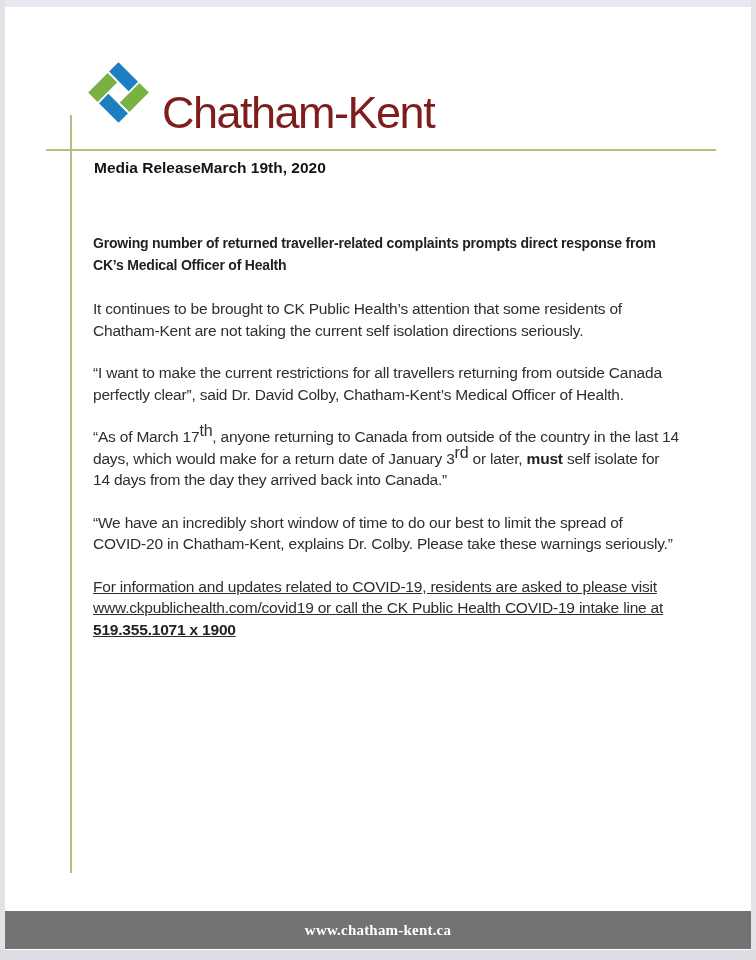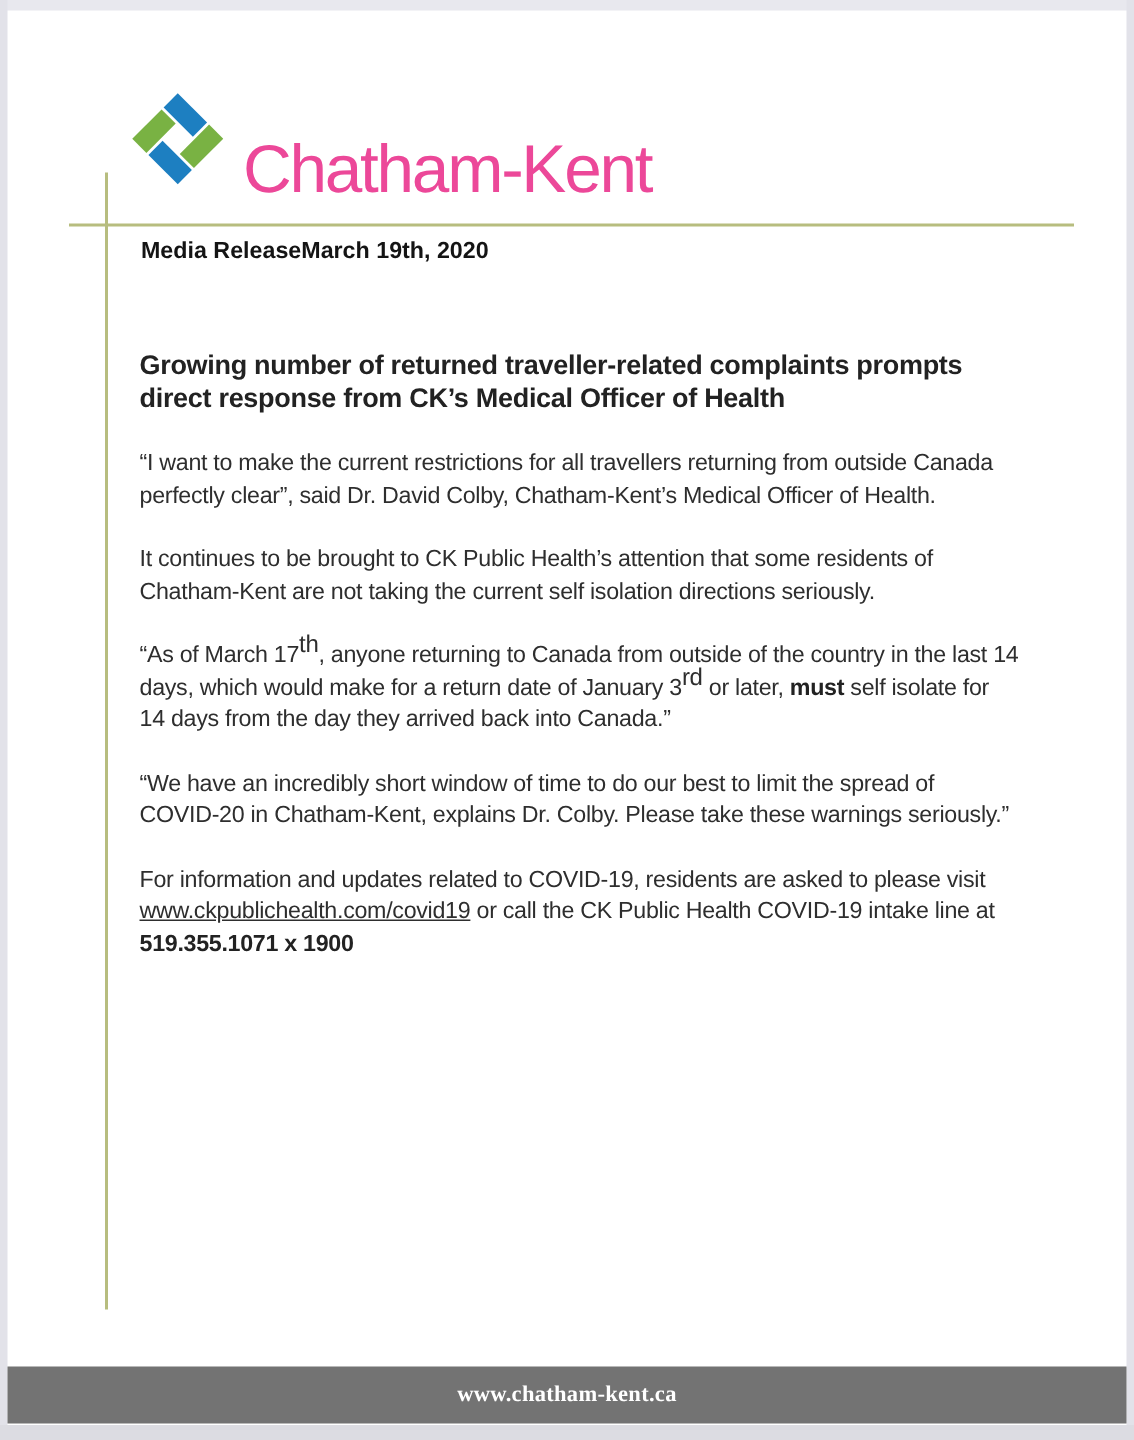--- a/index.html
+++ b/index.html
@@ -13,45 +13,45 @@
   .edge-top    { top:0; left:0; right:0; height:7px; background:#e8e8ee; }
   .edge-left   { top:0; left:0; bottom:0; width:5px; }
   .edge-right  { top:0; right:0; bottom:0; width:5px; }
   .edge-bottom { left:0; right:0; bottom:0; height:10px; background:#dcdce2; }
 
   
   .logo { position:absolute; top:50px; left:88px; display:flex; align-items:center; }
   .logo-mark { width:61px; height:63px; flex:0 0 auto; }
   .logo-text {
     margin-left:13px; font-size:45px; line-height:1;
-    color:#ec4899; letter-spacing:-1.5px; font-weight:400;margin-top:40px;
+    color:#7f1d1d; letter-spacing:-1.5px; font-weight:400;margin-top:40px;
   }
 
   
   .rule-v { position:absolute; left:70px; top:115px; width:2px; height:758px; background:#b7bd7f; }
   .rule-h { position:absolute; left:46px; top:149px; width:670px; height:2px; background:#b7bd7f; }
 
   
   .meta-row {
     position:absolute; left:94px; top:159px; width:606px;
     display:flex; justify-content:flex-start;
     font-size:15.5px; font-weight:bold; color:#141414;
   }
 
   
   .body {
     position:absolute; left:93px; top:233px; width:586px;
     color:#2e2e2e; font-size:15.5px; line-height:21.5px; letter-spacing:-0.2px;
   }
   .headline {
-    font-size:18px; line-height:21.5px; margin:0 0 22px 0;
+    font-size:14px; line-height:21.5px; margin:0 0 22px 0;
     font-weight:bold; color:#222222;
   }
   .body p { margin:0 0 21px 0; }
-  .body p.spaced { margin-top:18px; }
+  .body p.spaced { margin-top:18px;text-decoration:underline; }
   .body sup { font-size:16px; line-height:0; }
   .body b { color:#222222; }
   .link { text-decoration:underline; cursor:pointer; }
 
   
   .footer {
     position:absolute; left:5px; right:5px; top:911px; height:38px;
     background:#737373; display:flex; align-items:center; justify-content:center;
   }
   .footer-url {
@@ -85,22 +85,22 @@
   <div class="rule-h"></div>
 
   <div class="meta-row">
     <span class="meta-label">Media Release</span>
     <span class="meta-date">March 19th, 2020</span>
   </div>
 
   <article class="body">
     <h1 class="headline">Growing number of returned traveller-related complaints prompts direct response from CK’s Medical Officer of Health</h1>
     <div>
+        <p><span>It continues to be brought to CK Public Health’s attention that some residents of Chatham-Kent are not taking the current self isolation directions seriously.</span></p>
         <p><span>“I want to make the current restrictions for all travellers returning from outside Canada perfectly clear”, said Dr. David Colby, Chatham-Kent’s Medical Officer of Health.</span></p>
-        <p><span>It continues to be brought to CK Public Health’s attention that some residents of Chatham-Kent are not taking the current self isolation directions seriously.</span></p>
         <p><span>“As of March 17</span><sup>th</sup><span>, anyone returning to Canada from outside of the country in the last 14 days, which would make for a return date of January 3</span><sup>rd</sup><span> or later, </span><b>must</b><span> self isolate for 14 days from the day they arrived back into Canada.”</span></p>
         <p><span>“We have an incredibly short window of time to do our best to limit the spread of COVID-20 in Chatham-Kent, explains Dr. Colby. Please take these warnings seriously.”</span></p>
         <p class="spaced"><span>For information and updates related to COVID-19, residents are asked to please visit </span><span class="link">www.ckpublichealth.com/covid19</span><span> or call the CK Public Health COVID-19 intake line at </span><b>519.355.1071 x 1900</b></p>
       </div>
   </article>
 
   <footer class="footer">
     <span class="footer-url">www.chatham-kent.ca</span>
   </footer>
 

